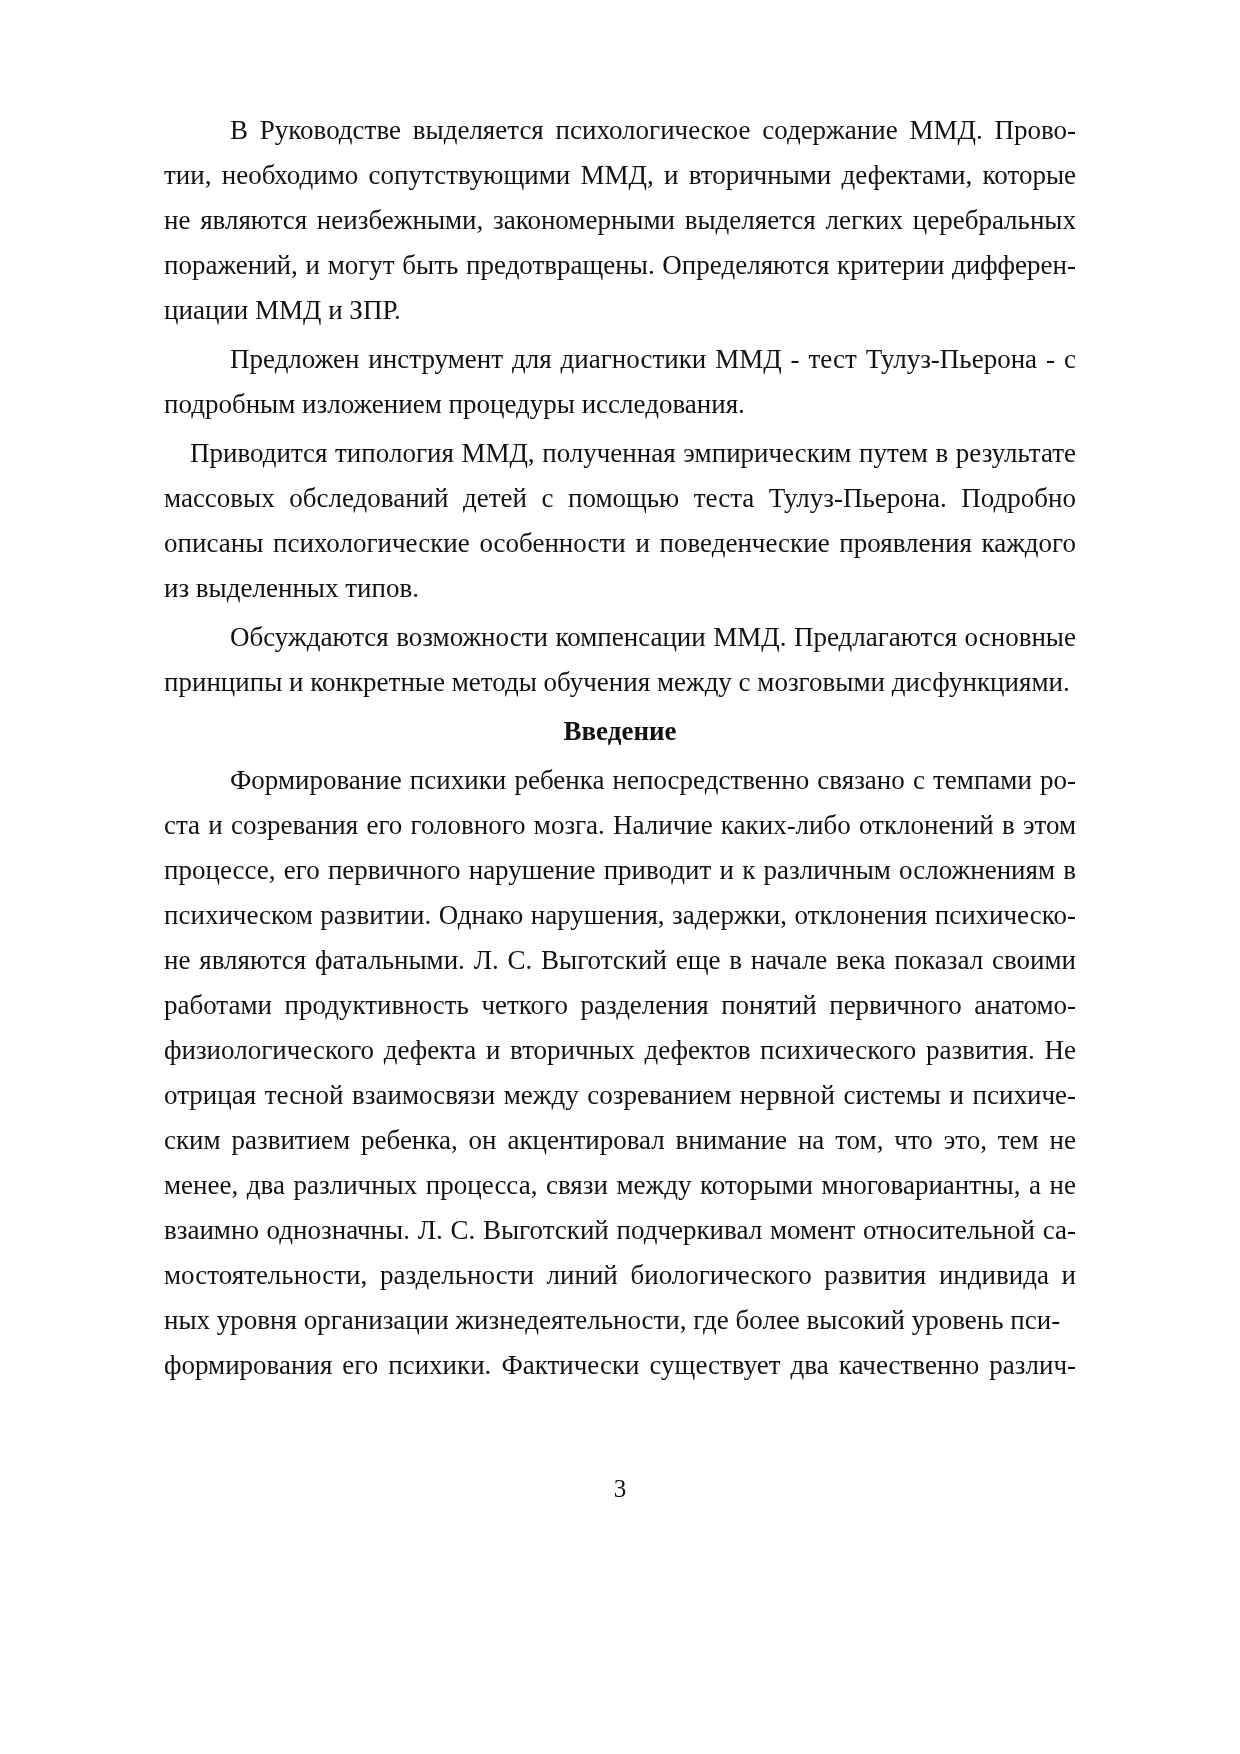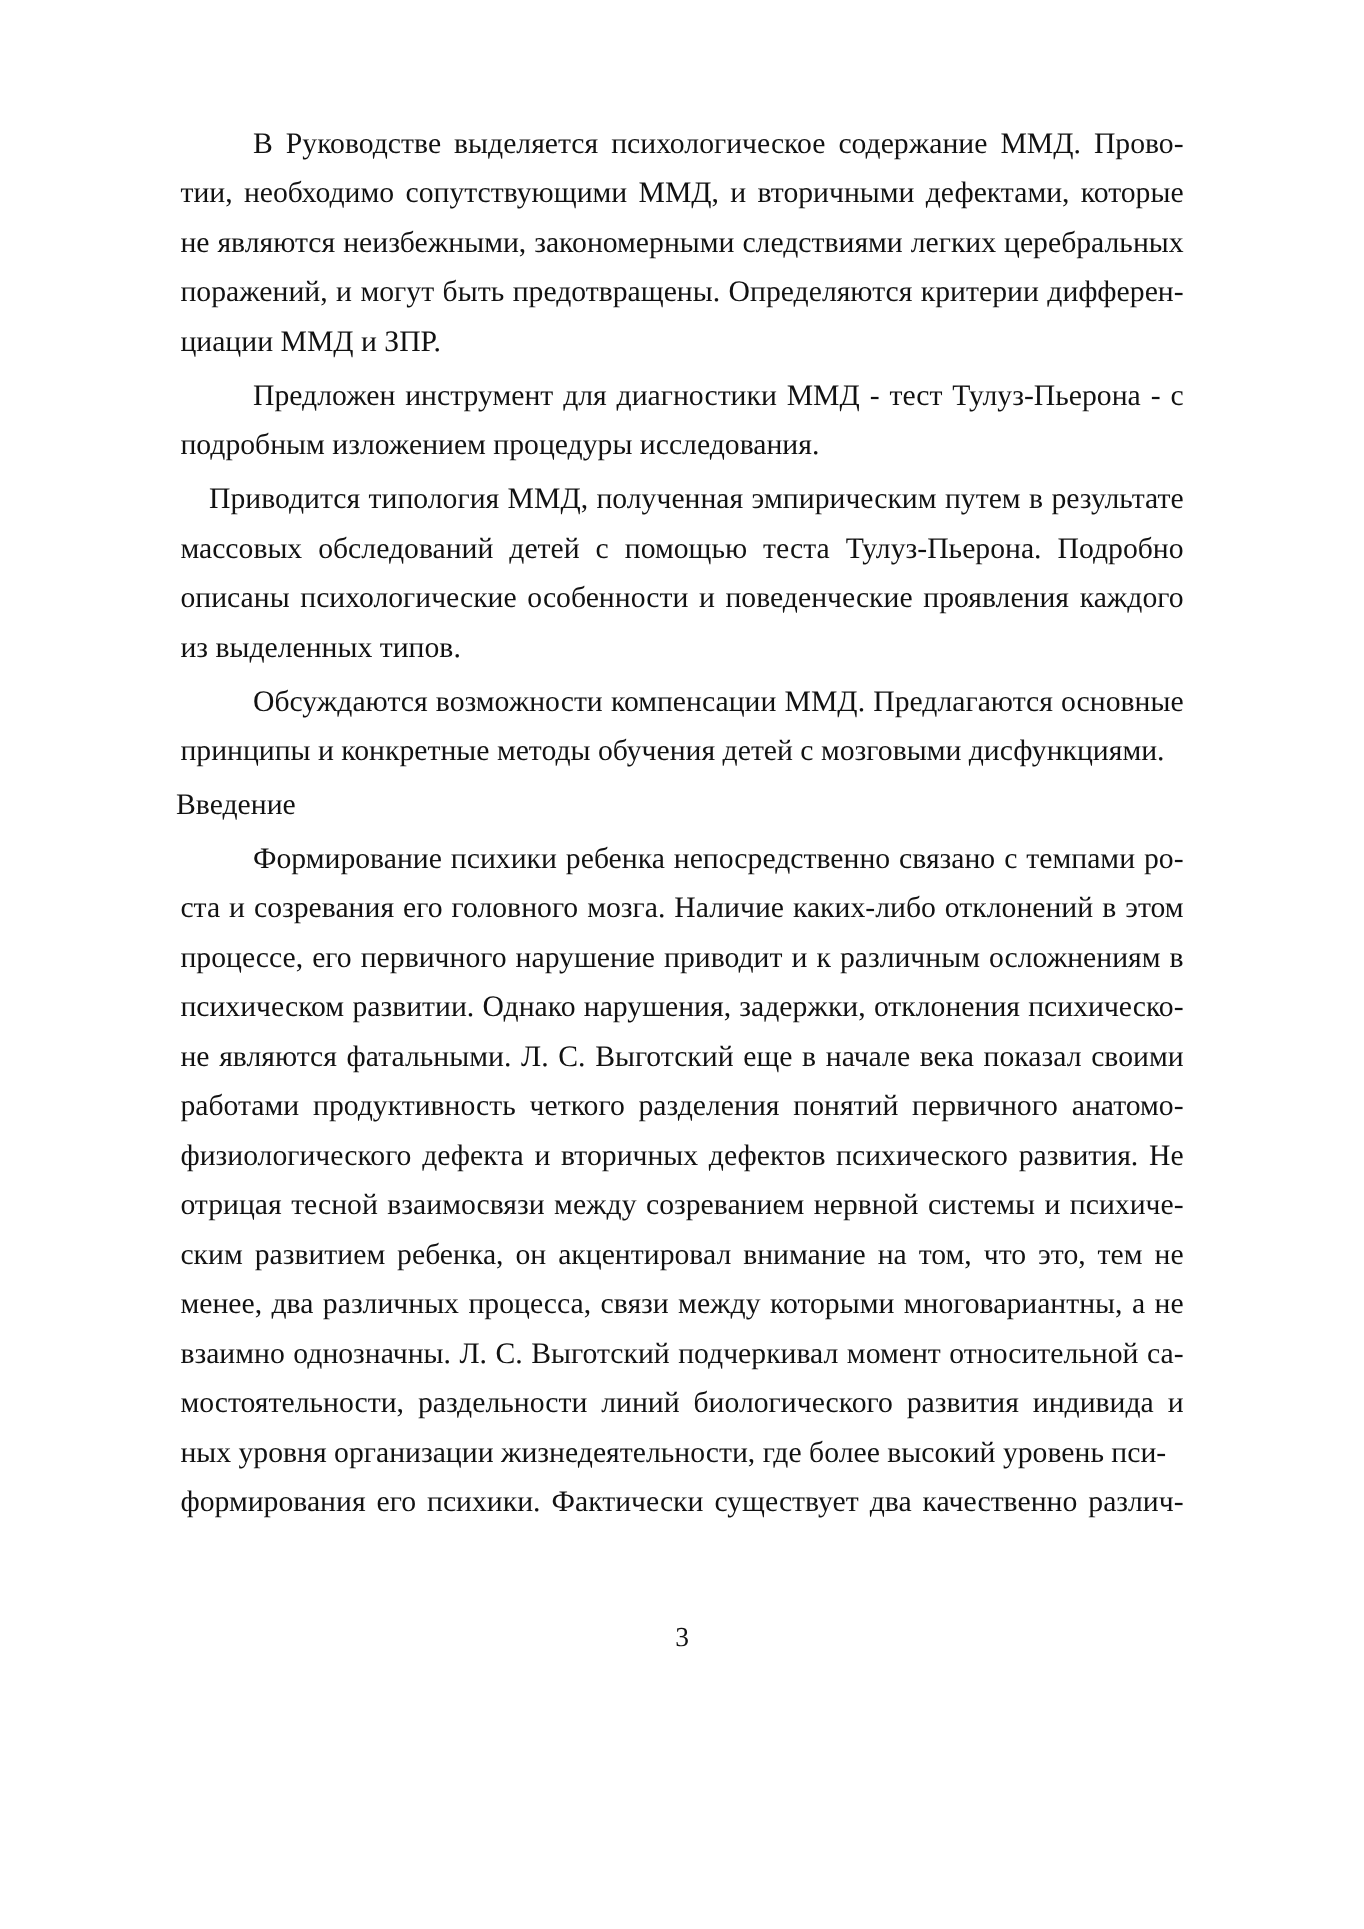--- a/index.html
+++ b/index.html
@@ -39,57 +39,58 @@
   .line.indent {
     padding-left: 66px;
   }
   .line.indent-small {
     padding-left: 26px;
     font-family: Liberation Serif, serif;
   }
   .heading {
     font-size: 27px;
     line-height: 45px;
-    font-weight: normal;
+    font-weight: bold;
+    text-align: center;
   }
   .footer {
     position: absolute;
     left: 160px;
     top: 1474px;
     width: 920px;
     text-align: center;
     font-size: 25px;
     line-height: 30px;
   }
 </style>
 </head>
 <body>
 
 <div class="page">
   <div class="content">
       <div class="paragraph">
         <div class="line indent">В Руководстве выделяется психологическое содержание ММД. Прово-</div>
         <div class="line">тии, необходимо сопутствующими ММД, и вторичными дефектами, которые</div>
-        <div class="line">не являются неизбежными, закономерными следствиями легких церебральных</div>
+        <div class="line">не являются неизбежными, закономерными выделяется легких церебральных</div>
         <div class="line">поражений, и могут быть предотвращены. Определяются критерии дифферен-</div>
         <div class="line last">циации ММД и ЗПР.</div>
       </div>
       <div class="paragraph">
         <div class="line indent">Предложен инструмент для диагностики ММД - тест Тулуз-Пьерона - с</div>
         <div class="line last">подробным изложением процедуры исследования.</div>
       </div>
       <div class="paragraph">
         <div class="line indent-small">Приводится типология ММД, полученная эмпирическим путем в результате</div>
         <div class="line">массовых обследований детей с помощью теста Тулуз-Пьерона. Подробно</div>
         <div class="line">описаны психологические особенности и поведенческие проявления каждого</div>
         <div class="line last">из выделенных типов.</div>
       </div>
       <div class="paragraph">
         <div class="line indent">Обсуждаются возможности компенсации ММД. Предлагаются основные</div>
-        <div class="line last">принципы и конкретные методы обучения детей с мозговыми дисфункциями.</div>
+        <div class="line last">принципы и конкретные методы обучения между с мозговыми дисфункциями.</div>
       </div>
       <div class="heading">Введение</div>
       <div class="paragraph">
         <div class="line indent">Формирование психики ребенка непосредственно связано с темпами ро-</div>
         <div class="line">ста и созревания его головного мозга. Наличие каких-либо отклонений в этом</div>
         <div class="line">процессе, его первичного нарушение приводит и к различным осложнениям в</div>
         <div class="line">психическом развитии. Однако нарушения, задержки, отклонения психическо-</div>
         <div class="line">не являются фатальными. Л. С. Выготский еще в начале века показал своими</div>
         <div class="line">работами продуктивность четкого разделения понятий первичного анатомо-</div>
         <div class="line">физиологического дефекта и вторичных дефектов психического развития. Не</div>

